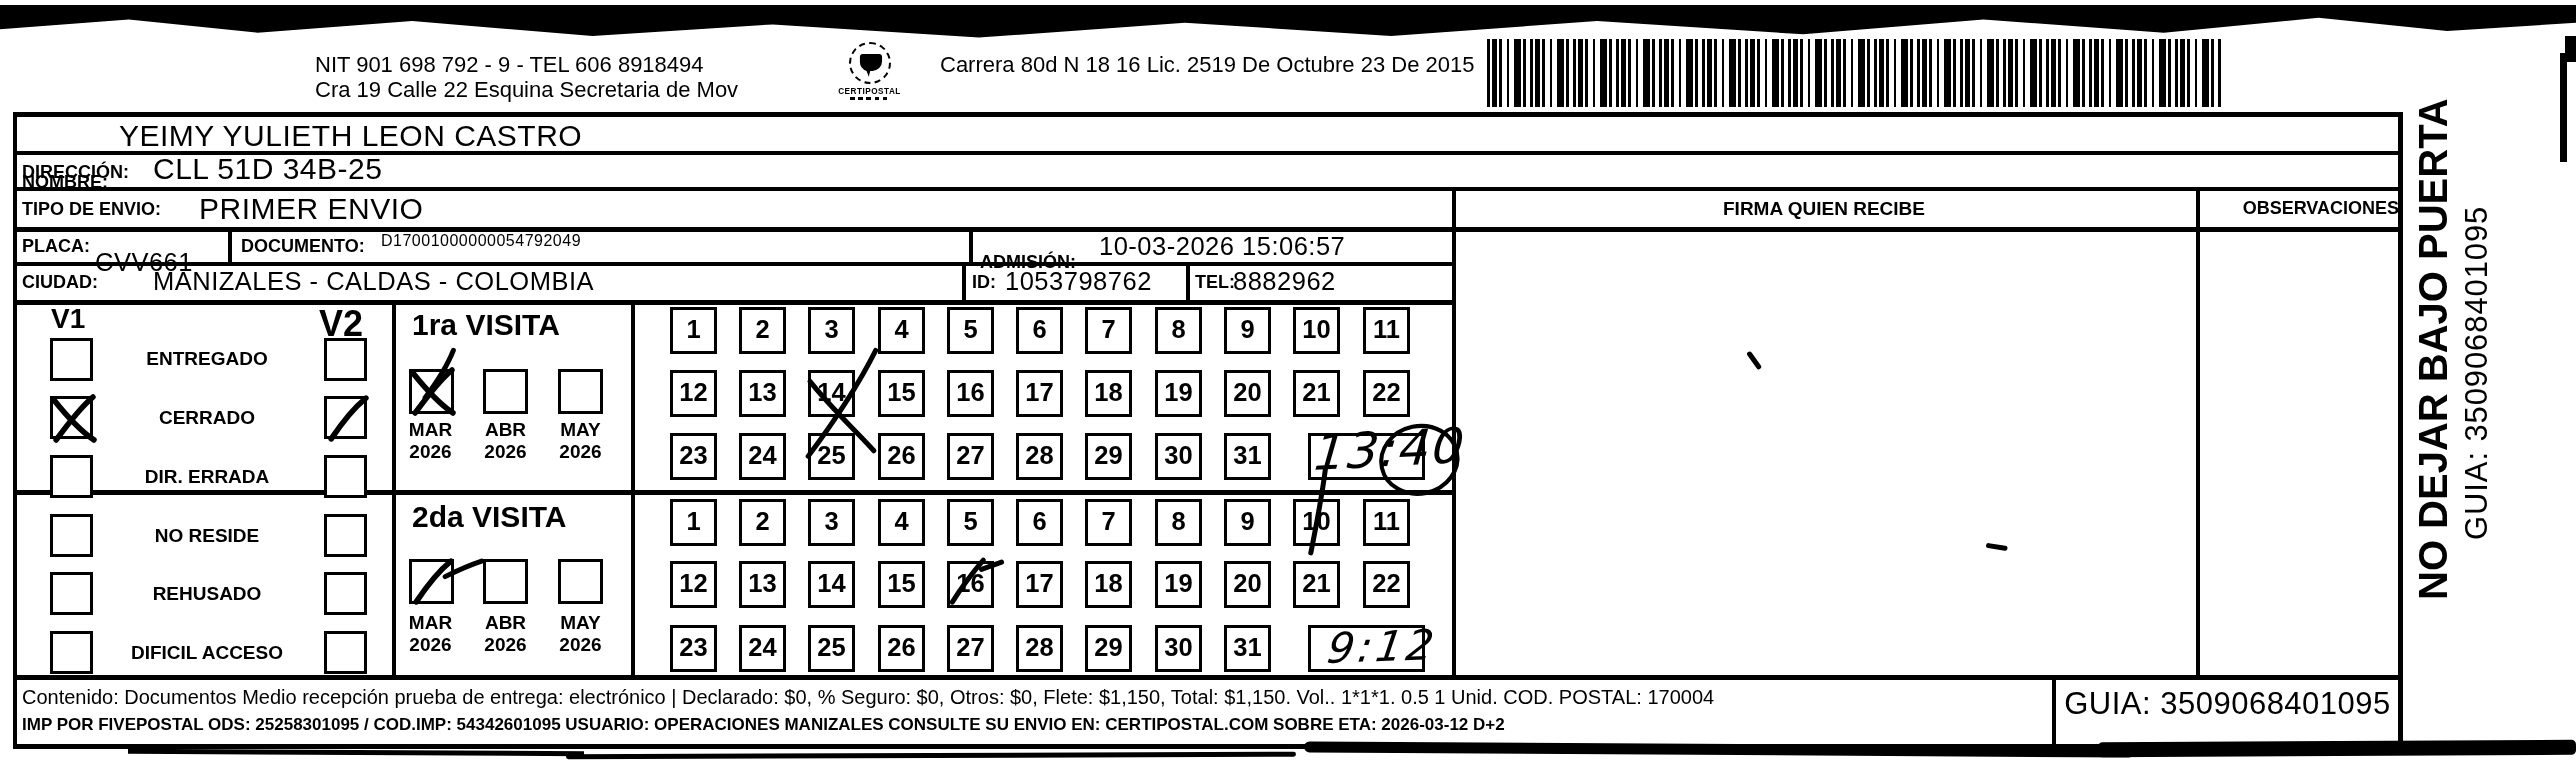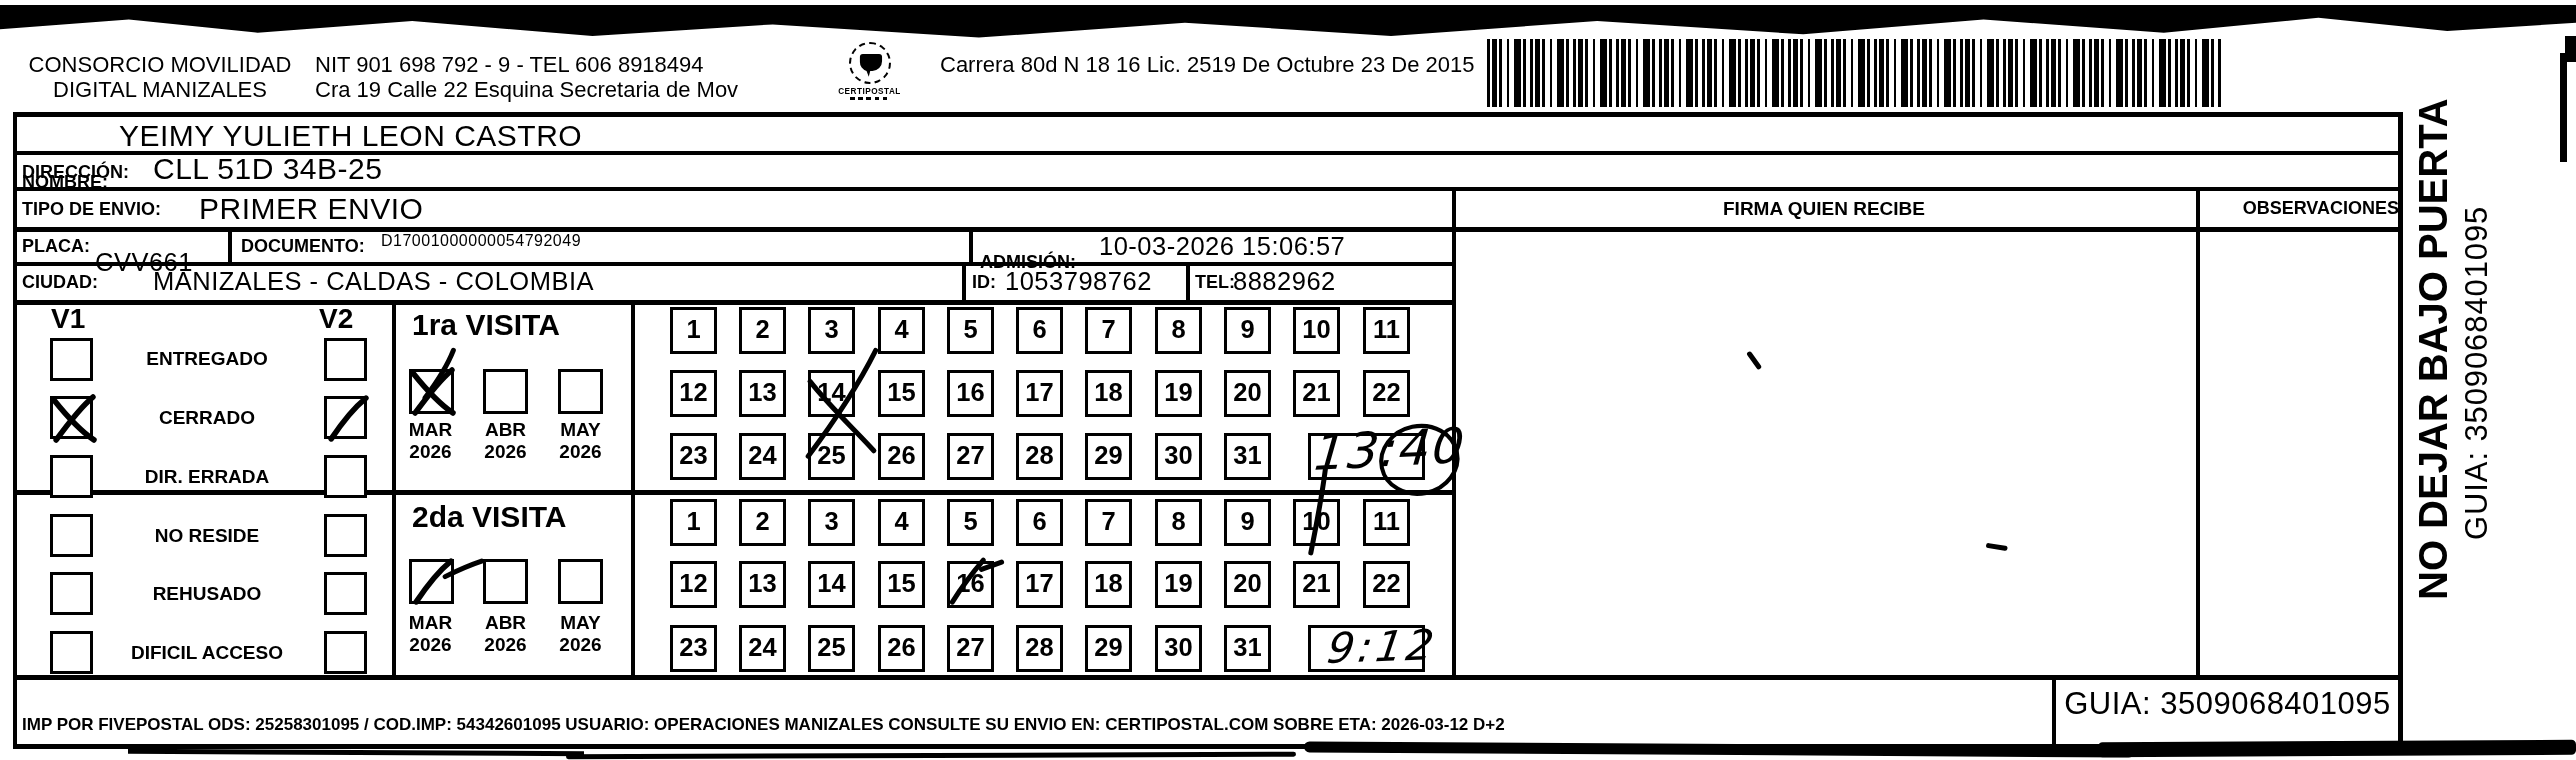--- a/index.html
+++ b/index.html
@@ -23,24 +23,20 @@
 
   <div class="artifact" style="left:0;top:4.6px;width:2576px;height:33px;
        clip-path:polygon(0 0,100% 0,100% 55%,95% 80%,90% 40%,84% 85%,77% 45%,70% 90%,62% 50%,54% 95%,46% 55%,38% 100%,30% 60%,23% 95%,16% 50%,10% 85%,5% 45%,0 75%);"></div>
   <div class="artifact" style="left:2560px;top:53px;width:7.3px;height:109px;"></div>
   <div class="artifact" style="left:2565px;top:36px;width:11px;height:25.5px;"></div>
   <div class="artifact" style="left:128px;top:750px;width:456px;height:4.6px;transform:rotate(.3deg);"></div>
   <div class="artifact" style="left:566px;top:753px;width:730px;height:4.6px;transform:rotate(-.2deg);border-radius:2.7px;"></div>
   <div class="artifact" style="left:1304px;top:744px;width:830px;height:11px;transform:rotate(.35deg);border-radius:5.5px;"></div>
   <div class="artifact" style="left:2098px;top:741px;width:478px;height:14.6px;transform:rotate(-.3deg);border-radius:4.6px;"></div>
 
-  <div class="abs" style="left:23px;top:53px;width:274px;text-align:center;font-size:22px;line-height:24.6px;">
-    <div>CONSORCIO MOVILIDAD</div>
-    <div>DIGITAL MANIZALES</div>
-  </div>
   <div class="abs" style="left:315px;top:53px;font-size:22px;line-height:24.6px;">
     <div>NIT 901 698 792 - 9 - TEL 606 8918494</div>
     <div>Cra 19 Calle 22 Esquina Secretaria de Mov</div>
   </div>
 
   <div class="abs" style="left:834px;top:42px;width:71px;text-align:center;">
     <div style="margin:0 auto;width:38px;height:38px;border:2.7px dashed #000;border-radius:50%;position:relative;">
       <svg viewBox="0 0 42 42" style="position:absolute;left:3.6px;top:3.6px;width:31px;height:31px;">
         <path d="M8,8 h26 a4,4 0 0 1 4,4 v6 a13,13 0 0 1 -13,13 h-3 l-2,8 -3,-8 a12,12 0 0 1 -9,-12 v-7 a4,4 0 0 1 4,-4 z" fill="#000"></path>
       </svg>
@@ -97,31 +93,32 @@
   <span class="abs val" style="left:1099px;top:232px;font-size:25.5px;">10-03-2026 15:06:57</span>
 
   <span class="abs lbl" style="left:22px;top:272px;font-size:18px;">CIUDAD:</span>
   <span class="abs val" style="left:109px;top:267px;font-size:25.5px;margin-left:44px;">MANIZALES - CALDAS - COLOMBIA</span>
   <span class="abs lbl" style="left:972px;top:272px;font-size:18px;">ID:</span>
   <span class="abs val" style="left:1005px;top:267px;font-size:25.5px;">1053798762</span>
   <span class="abs lbl" style="left:1195px;top:272px;font-size:18px;">TEL:</span>
   <span class="abs val" style="left:1233px;top:267px;font-size:25.5px;">8882962</span>
 
   <span class="abs lbl" style="left:51px;top:303px;font-size:28px;">V1</span>
-  <span class="abs lbl" style="left:319px;top:303px;font-size:28px;">V2</span>
+  <span class="abs lbl" style="left:319px;top:303px;font-size:36px;">V2</span>
 
   <span class="abs lbl" style="left:412px;top:308px;font-size:30px;">1ra VISITA</span>
   <span class="abs lbl" style="left:412px;top:500px;font-size:30px;">2da VISITA</span>
 
   <span class="abs hw" style="left:1315px;top:421px;font-size:49px;transform:skewX(-8deg) rotate(-3deg);letter-spacing:1.8px;">13:40</span>
   <span class="abs hw" style="left:1328px;top:622px;font-size:42px;transform:skewX(-10deg) rotate(-2deg);letter-spacing:3.6px;">9:12</span>
 
   <div class="abs vert lbl" style="left:2408px;top:135px;height:429px;width:51px;font-size:40px;display:flex;align-items:center;justify-content:center;">NO DEJAR BAJO PUERTA</div>
   <div class="abs vert" style="left:2457px;top:181px;height:383px;width:40px;font-size:31px;display:flex;align-items:center;justify-content:center;letter-spacing:0.9px;">GUIA: 3509068401095</div>
 
+  <div class="abs" style="left:22px;top:686px;width:2020px;font-size:20px;white-space:nowrap;overflow:hidden;">Contenido: Documentos Medio recepción prueba de entrega: electrónico | Declarado: $0, % Seguro: $0, Otros: $0, Flete: $1,150, Total: $1,150. Vol.. 1*1*1. 0.5  1 Unid. COD. POSTAL: 170004</div>
   <div class="abs lbl" style="left:22px;top:715px;width:2020px;font-size:17px;white-space:nowrap;overflow:hidden;">IMP POR FIVEPOSTAL ODS: 25258301095 / COD.IMP: 54342601095 USUARIO: OPERACIONES MANIZALES CONSULTE SU ENVIO EN: CERTIPOSTAL.COM SOBRE ETA: 2026-03-12 D+2</div>
   <div class="abs" style="left:2056px;top:686px;width:343px;text-align:center;font-size:31px;letter-spacing:0.5px;">GUIA: 3509068401095</div>
 
   <svg class="overlay" width="2576" height="761" viewBox="0 0 2824 834" fill="none" stroke="#000" stroke-width="5.5" stroke-linecap="round">
     <path d="M960,384 C944,416 916,460 886,500"></path>
     <path d="M888,418 C910,446 938,472 958,494"></path>
     <path d="M1044,660 C1054,644 1066,628 1078,614"></path>
     <path d="M1076,624 L1098,616"></path>
     <path d="M497,384 C490,402 478,420 466,436"></path>
     <path d="M488,632 C502,625 516,619 528,615"></path>

